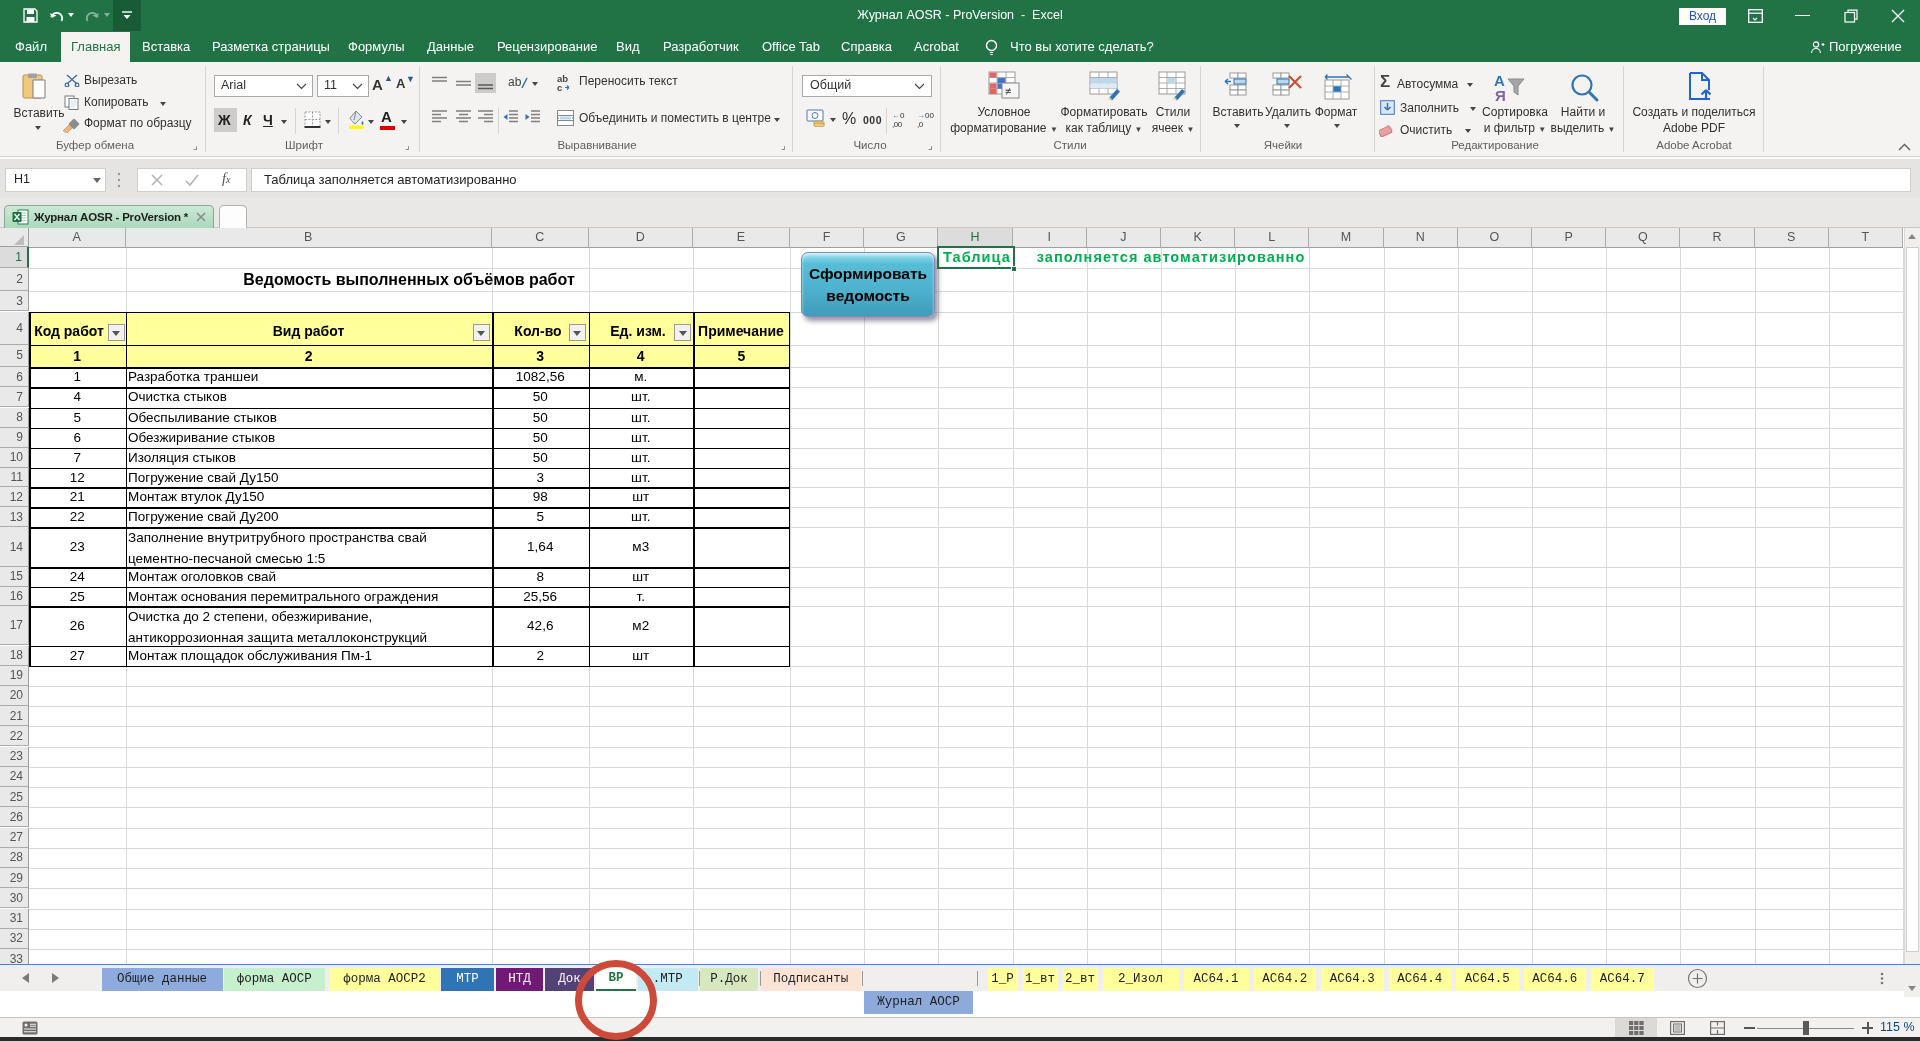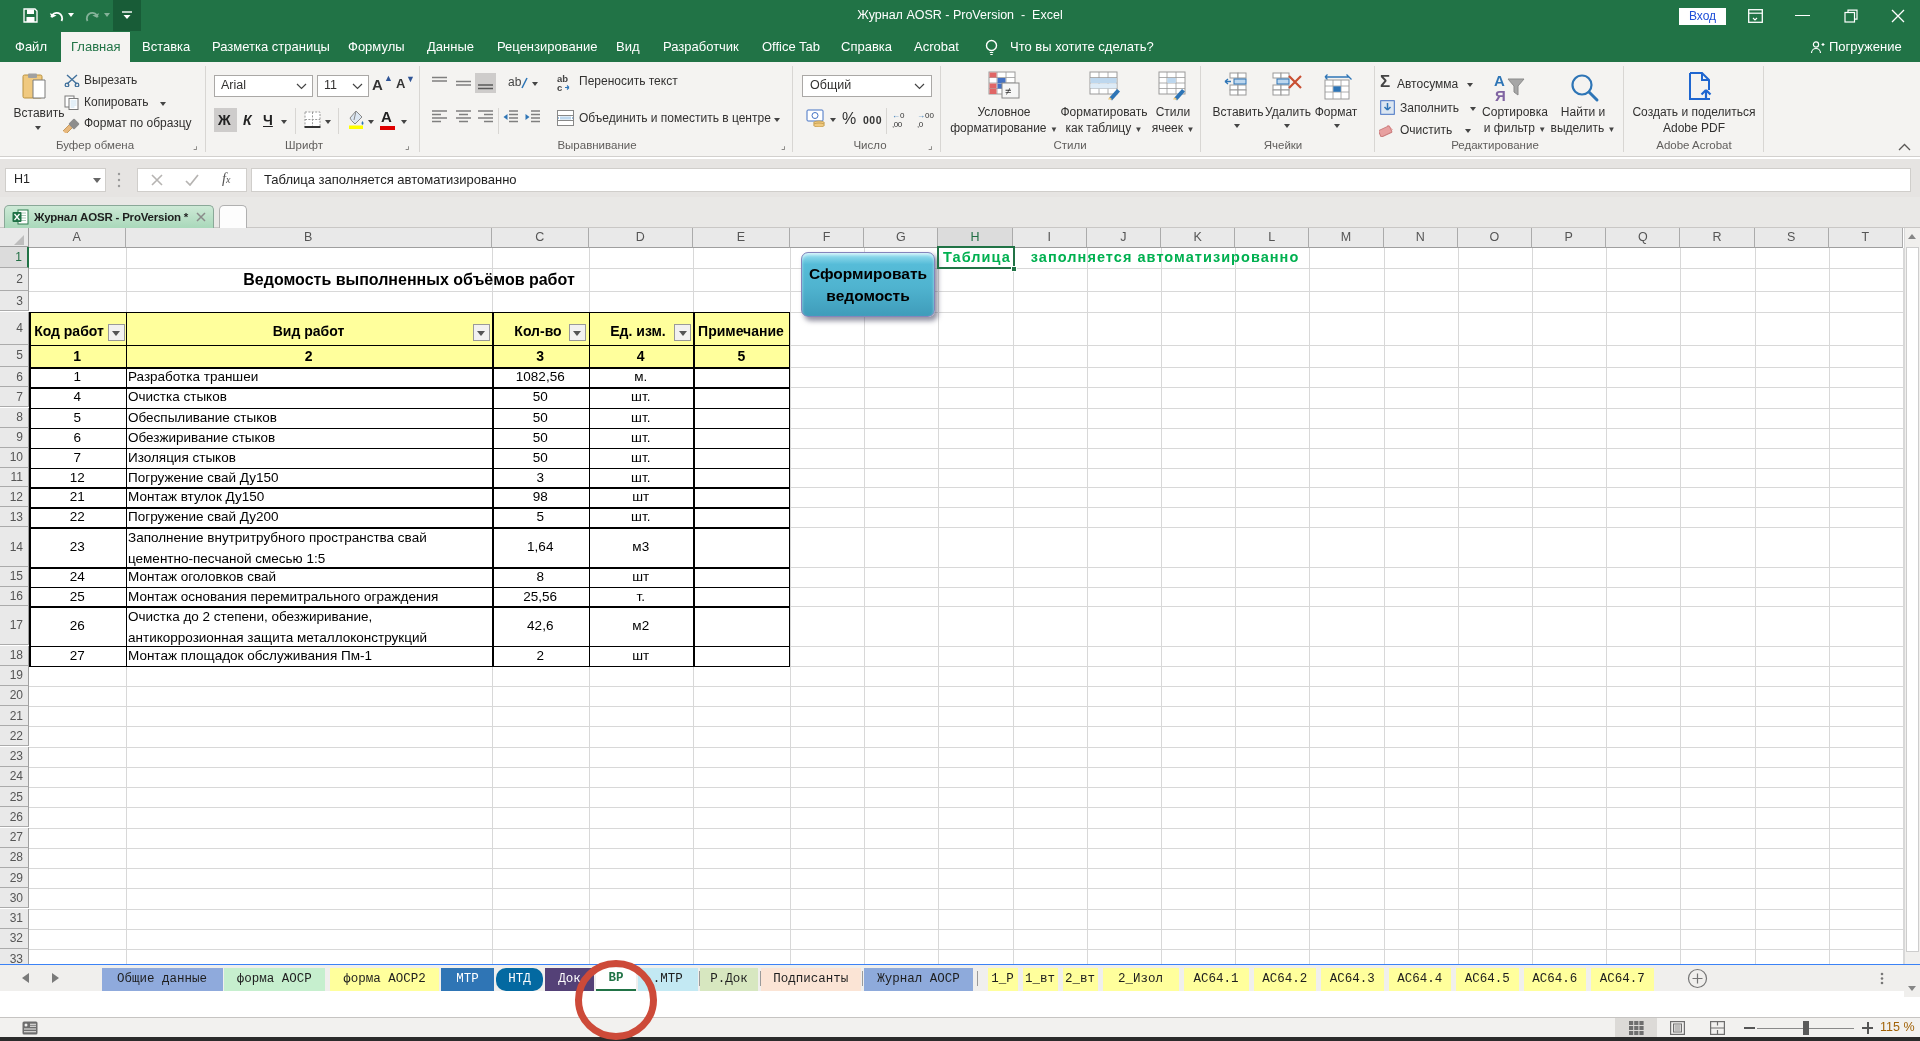--- a/index.html
+++ b/index.html
@@ -592,39 +592,39 @@
 <div class="cell" style="left:128px;top:378.3px;width:362px;height:39.2px;line-height:21px;padding-top:0px">Очистка до 2 степени, обезжиривание,<br>антикоррозионная защита металлоконструкций</div>
 <div class="cell" style="left:492px;top:378.3px;width:96.5px;height:39.2px;line-height:39.2px;text-align:center">42,6</div>
 <div class="cell" style="left:588.5px;top:378.3px;width:104.5px;height:39.2px;line-height:39.2px;text-align:center">м2</div>
 <div class="cell" style="left:29px;top:417.5px;width:96.5px;height:20.0px;line-height:20.0px;text-align:center">27</div>
 <div class="cell" style="left:128px;top:417.5px;width:362px;height:20.0px;line-height:20.0px">Монтаж площадок обслуживания Пм-1</div>
 <div class="cell" style="left:492px;top:417.5px;width:96.5px;height:20.0px;line-height:20.0px;text-align:center">2</div>
 <div class="cell" style="left:588.5px;top:417.5px;width:104.5px;height:20.0px;line-height:20.0px;text-align:center">шт</div>
 <div class="abs" style="left:801px;top:24px;width:134px;height:65px;border-radius:7px;border:1.5px solid #8585bb;background:linear-gradient(180deg,#9ee2f2 0%,#56bcd8 18%,#4fb3cf 55%,#3f9cba 100%);box-shadow:3px 3.5px 5px rgba(60,60,90,0.55), inset 0 2px 3px rgba(255,255,255,0.6);text-align:center;font-weight:bold;font-size:15.5px;padding-top:10px;line-height:21.5px">Сформировать<br>ведомость</div>
 <div class="abs" style="left:936.5px;top:18.3px;width:78px;height:22.5px;border:2.2px solid #217346"></div>
 <div class="abs" style="left:1010.5px;top:37.8px;width:6px;height:6px;background:#217346;border:1px solid #fff"></div>
-<div class="cell" style="left:943px;top:19px;width:500px;height:20px;line-height:20px;font-weight:bold;font-size:14.5px;letter-spacing:1.05px;color:#00b050">Таблица<span style="margin-left:20px">заполняется автоматизированно</span></div>
+<div class="cell" style="left:943px;top:19px;width:500px;height:20px;line-height:20px;font-weight:bold;font-size:14.5px;letter-spacing:1.05px;color:#00b050">Таблица<span style="margin-left:26px">заполняется автоматизированно</span></div>
 <div class="abs" style="left:1904px;top:0px;width:16px;height:762px;background:#f0efed;border-left:1px solid #d8d8d8"></div>
 <div class="abs" style="left:1908px;top:6px;width:0;height:0;border-left:4px solid transparent;border-right:4px solid transparent;border-bottom:5px solid #868686"></div>
 <div class="abs" style="left:1905.5px;top:19px;width:13.5px;height:705px;background:#fff;border:1px solid #cdcdcd"></div>
 </div>
 <div class="abs" id="tabbar">
 <div class="abs" style="left:22px;top:8px;width:0;height:0;border-top:5px solid transparent;border-bottom:5px solid transparent;border-right:7px solid #7a7a7a"></div>
 <div class="abs" style="left:52px;top:8px;width:0;height:0;border-top:5px solid transparent;border-bottom:5px solid transparent;border-left:7px solid #7a7a7a"></div>
 <div class="stab" style="left:101.5px;width:121.0px;background:#8faadc;color:#1e1e1e;">Общие данные</div>
 <div class="stab" style="left:224px;width:100.5px;background:#c6efce;color:#1e1e1e;">форма АОСР</div>
 <div class="stab" style="left:330px;width:109px;background:#ffff9c;color:#1e1e1e;">форма АОСР2</div>
 <div class="stab" style="left:441px;width:53px;background:#2f75b5;color:#ffffff;">МТР</div>
-<div class="stab" style="left:495.8px;width:47.2px;background:#0369a1;color:#ffffff;border-radius:10px;">НТД</div>
+<div class="stab" style="left:495.8px;width:47.2px;background:#701a75;color:#ffffff;">НТД</div>
 <div class="stab" style="left:545px;width:49px;background:#544177;color:#ffffff;">Док</div>
 <div class="stab" style="left:596px;width:40px;background:#ffffff;color:#217346;font-weight:bold;border-bottom:2.5px solid #217346;">ВР</div>
 <div class="stab" style="left:638px;width:59.7px;background:#c3e9f3;color:#1e1e1e;">.МТР</div>
 <div class="stab" style="left:700px;width:58px;background:#d7e7c0;color:#1e1e1e;">Р.Док</div>
 <div class="stab" style="left:761px;width:99.7px;background:#fbe4d5;color:#1e1e1e;">Подписанты</div>
-<div class="stab" style="left:864px;width:109px;background:#8eaadb;color:#1e1e1e;">Журнал АОСР</div>
+<div class="stab" style="left:864px;width:109px;background:#8eaadb;color:#1e1e1e;margin-top:23px;">Журнал АОСР</div>
 <div class="stab" style="left:987.5px;width:30.0px;background:#ffff9c;color:#1e1e1e;">1_Р</div>
 <div class="stab" style="left:1022.5px;width:35.0px;background:#ffff9c;color:#1e1e1e;">1_вт</div>
 <div class="stab" style="left:1062.5px;width:35.0px;background:#ffff9c;color:#1e1e1e;">2_вт</div>
 <div class="stab" style="left:1102.5px;width:76.0px;background:#ffff9c;color:#1e1e1e;">2_Изол</div>
 <div class="stab" style="left:1183.5px;width:65.0px;background:#ffff9c;color:#1e1e1e;">АС64.1</div>
 <div class="stab" style="left:1253.5px;width:62.5px;background:#ffff9c;color:#1e1e1e;">АС64.2</div>
 <div class="stab" style="left:1321px;width:62.5px;background:#ffff9c;color:#1e1e1e;">АС64.3</div>
 <div class="stab" style="left:1388.5px;width:62.5px;background:#ffff9c;color:#1e1e1e;">АС64.4</div>
 <div class="stab" style="left:1456px;width:62.5px;background:#ffff9c;color:#1e1e1e;">АС64.5</div>
 <div class="stab" style="left:1523.5px;width:62.5px;background:#ffff9c;color:#1e1e1e;">АС64.6</div>
@@ -670,21 +670,21 @@
     </svg>
 <svg class="abs" style="left:1710px;top:3px" width="15" height="14" viewBox="0 0 15 14">
       <rect x="0.6" y="0.6" width="13.8" height="12.8" fill="none" stroke="#6e6e6e" stroke-width="1.2"></rect>
       <path d="M0.6 7 h13.8 M7.5 0.6 v4 M7.5 9 v4.4" stroke="#6e6e6e" stroke-width="1.2"></path>
     </svg>
 <div class="abs" style="left:1744px;top:9px;width:11px;height:1.6px;background:#555"></div>
 <div class="abs" style="left:1757px;top:9.5px;width:97px;height:1px;background:#8a8a8a"></div>
 <div class="abs" style="left:1803px;top:3px;width:6px;height:14px;background:#5a5a5a"></div>
 <div class="abs" style="left:1862px;top:9px;width:11px;height:1.6px;background:#555"></div>
 <div class="abs" style="left:1867px;top:3.5px;width:1.6px;height:12px;background:#555"></div>
-<div class="abs" style="left:1880px;top:2px;font-size:12.5px;color:#a16207">115 %</div>
+<div class="abs" style="left:1880px;top:2px;font-size:12.5px;color:#0c4a6e">115 %</div>
 </div>
 <div class="abs" id="darkstrip"></div>
 
 <div class="abs" style="left:1904px;top:980px;width:16px;height:17px;background:#f0efed"></div>
 <svg class="abs" style="left:1907px;top:985px" width="10" height="8" viewBox="0 0 10 8">
     <path d="M1 1 L5 6 L9 1" fill="#868686" stroke="none"></path>
   </svg>
 <svg class="abs" style="left:571px;top:957px;z-index:50" width="90" height="84" viewBox="0 0 90 84">
     <ellipse cx="45" cy="43" rx="37.5" ry="36.5" fill="none" stroke="#cd4a39" stroke-width="7"></ellipse>
   </svg>

